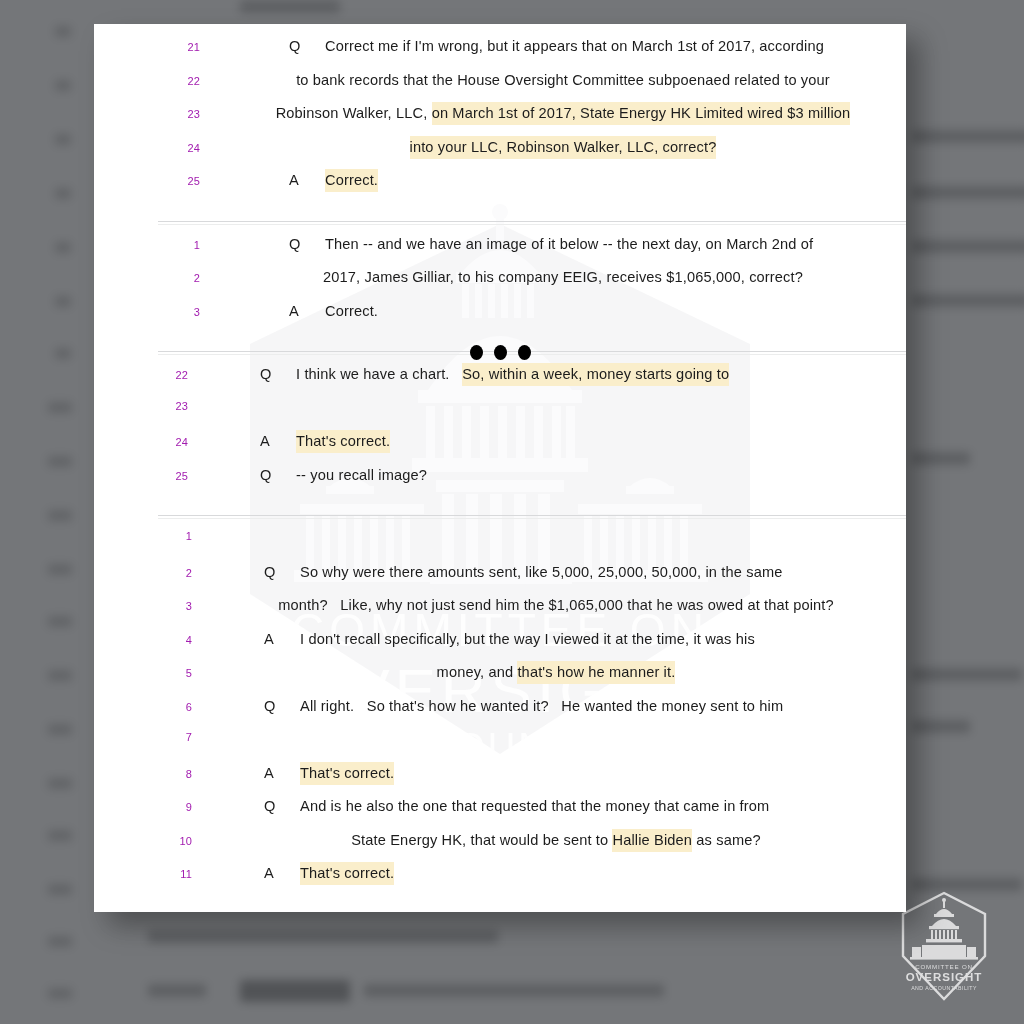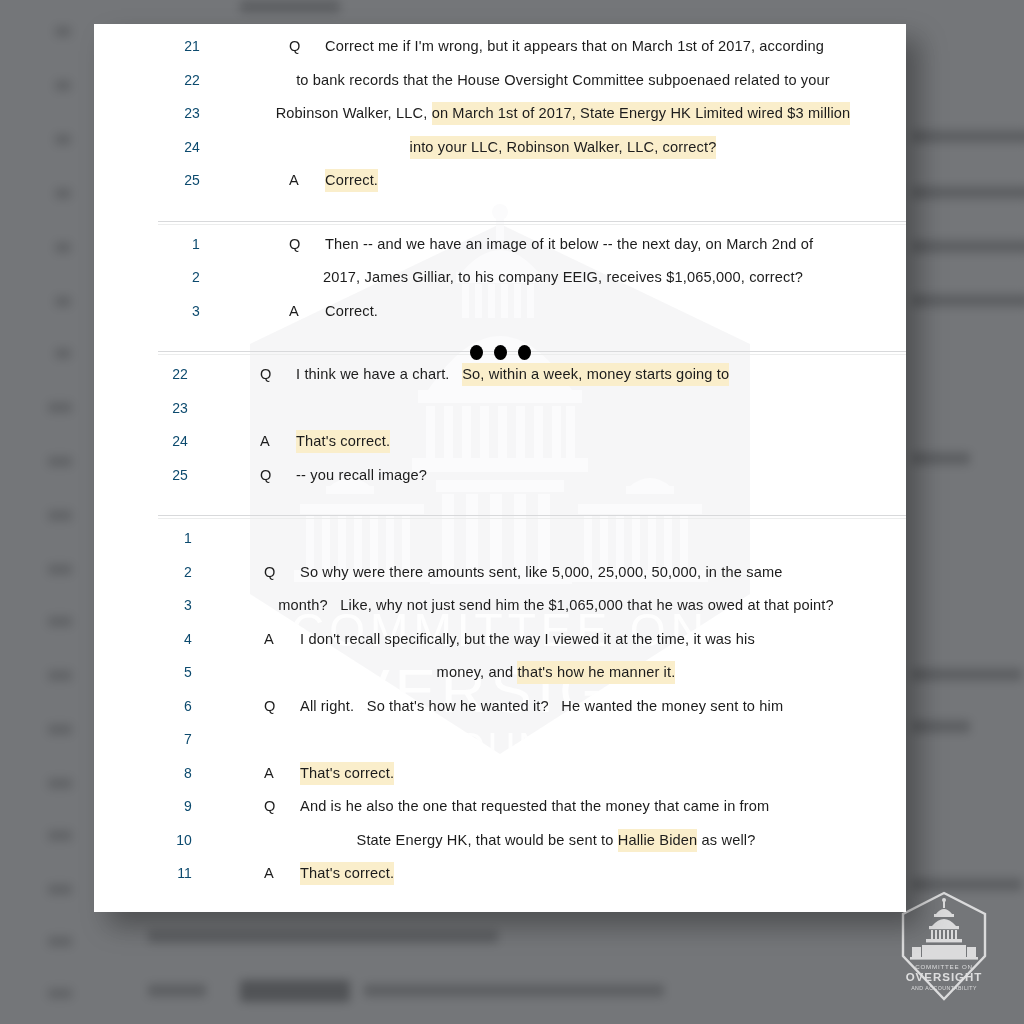--- a/index.html
+++ b/index.html
@@ -92,22 +92,22 @@
     height: 33.5px;
     font-size: 14.6px;
     color: #1c1c1c;
     letter-spacing: .01em;
     white-space: pre;
   }
   .lnum {
     width: 116px;
     flex: 0 0 116px;
     text-align: right;
-    font-size: 14px;
-    color: #0c4a6e;
+    font-size: 11px;
+    color: #a21caf;
     padding-right: 10px;
     font-family: "Liberation Sans", sans-serif;
   }
   .ltext {
     flex: 1 1 auto;
     white-space: pre;
     overflow: visible;
   }
   
   .ind-qa   { padding-left: 79px; }   
@@ -362,18 +362,18 @@
     <div class="tblock shift2">
         <div class="tline"><span class="lnum">1</span></div>
         <div class="tline"><span class="lnum">2</span><span class="ltext ind-qa"><span class="qa-mark">Q</span><span>So why were there amounts sent, like 5,000, 25,000, 50,000, in the same</span></span></div>
         <div class="tline"><span class="lnum">3</span><span class="ltext ind-cont"><span>month?   Like, why not just send him the $1,065,000 that he was owed at that point?</span></span></div>
         <div class="tline"><span class="lnum">4</span><span class="ltext ind-qa"><span class="qa-mark">A</span><span>I don't recall specifically, but the way I viewed it at the time, it was his</span></span></div>
         <div class="tline"><span class="lnum">5</span><span class="ltext ind-cont"><span>money, and </span><mark class="hl">that's how he manner it.</mark></span></div>
         <div class="tline"><span class="lnum">6</span><span class="ltext ind-qa"><span class="qa-mark">Q</span><span>All right.   So that's how he wanted it?   He wanted the money sent to him</span></span></div>
         <div class="tline"><span class="lnum">7</span></div>
         <div class="tline"><span class="lnum">8</span><span class="ltext ind-qa"><span class="qa-mark">A</span><mark class="hl">That's correct.</mark></span></div>
         <div class="tline"><span class="lnum">9</span><span class="ltext ind-qa"><span class="qa-mark">Q</span><span>And is he also the one that requested that the money that came in from</span></span></div>
-        <div class="tline"><span class="lnum">10</span><span class="ltext ind-cont"><span>State Energy HK, that would be sent to </span><mark class="hl">Hallie Biden</mark><span> as well?</span></span></div>
+        <div class="tline"><span class="lnum">10</span><span class="ltext ind-cont"><span>State Energy HK, that would be sent to </span><mark class="hl">Hallie Biden</mark><span> as same?</span></span></div>
         <div class="tline"><span class="lnum">11</span><span class="ltext ind-qa"><span class="qa-mark">A</span><mark class="hl">That's correct.</mark></span></div>
       </div>
 
   </div>
 </div>
 
 </body></html>

